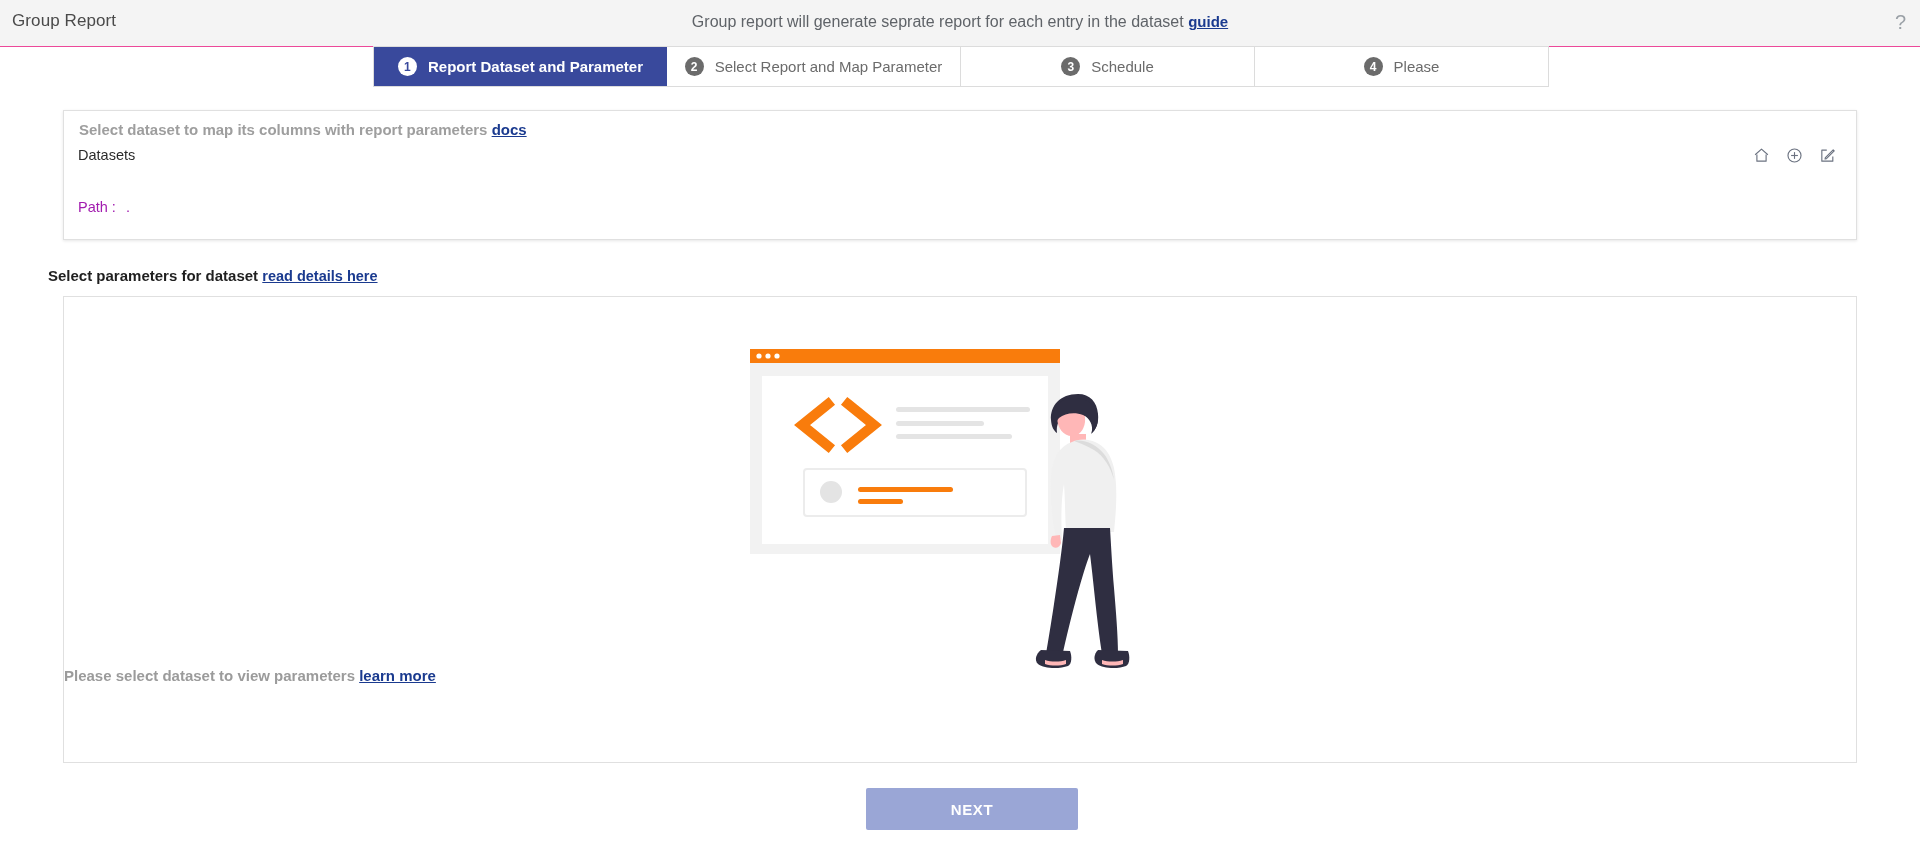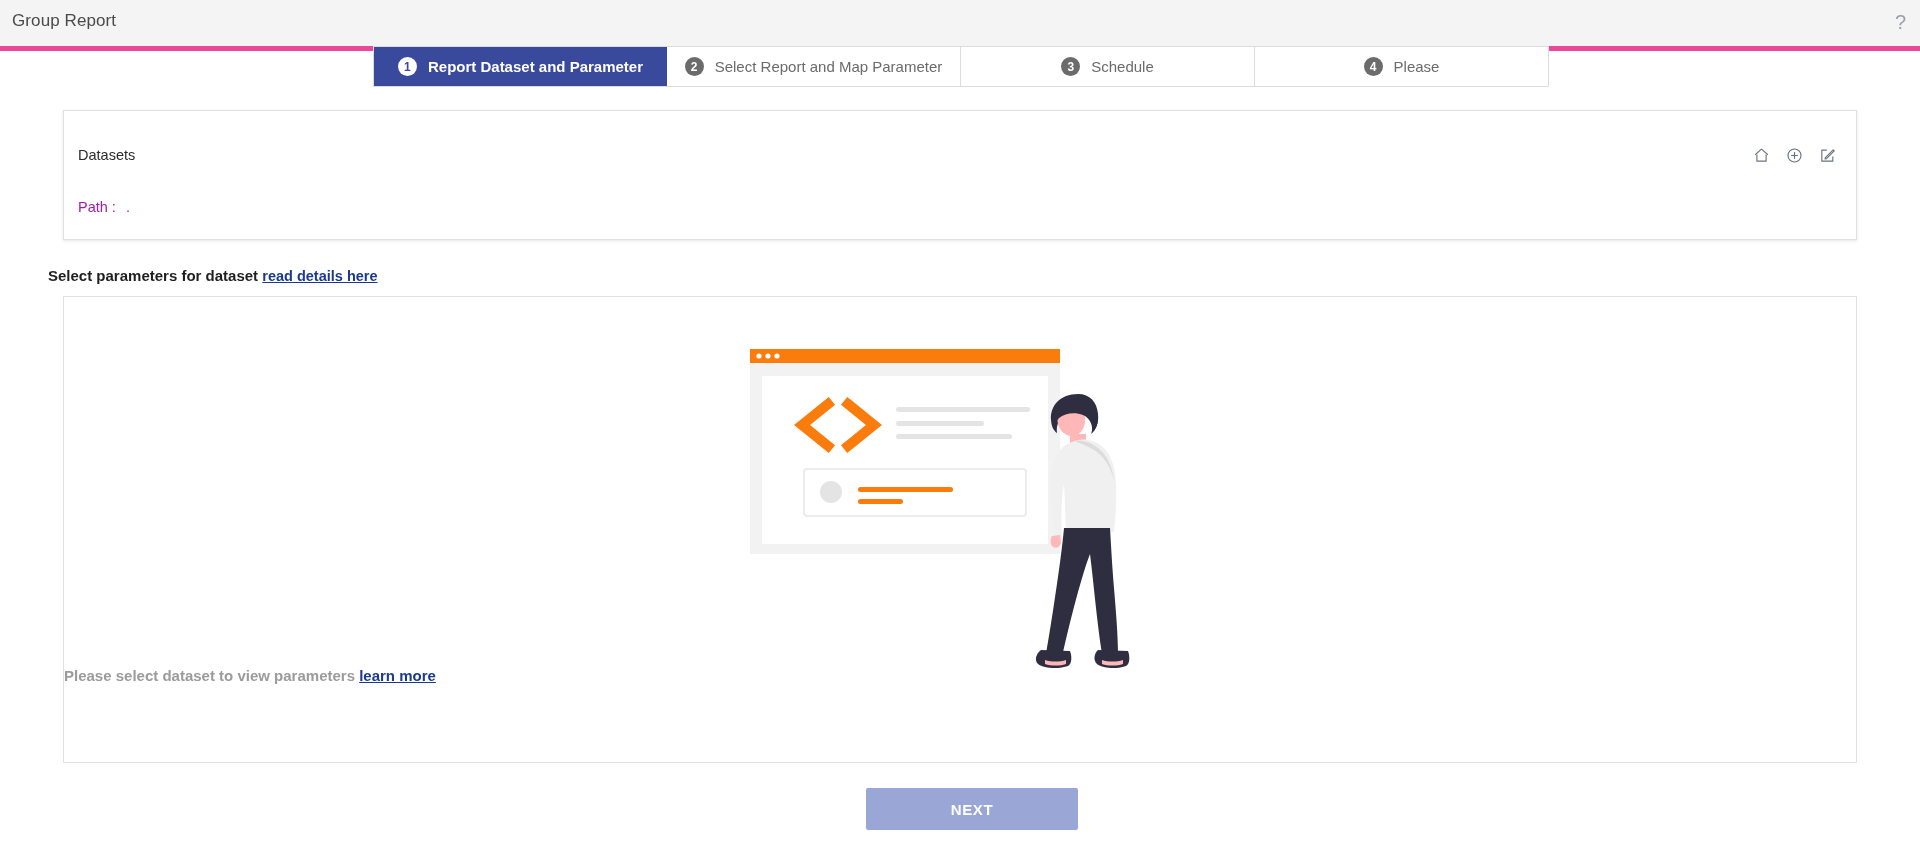--- a/index.html
+++ b/index.html
@@ -9,21 +9,21 @@
     font-family:"Liberation Sans", sans-serif;
     color:#3c4043;
     overflow:hidden;
     position:relative;
   }
 
   
   .topbar{
     position:absolute;top:0;left:0;width:1920px;height:46px;
     background:#f4f4f4;
-    border-bottom:5px solid #ec4899;
+    border-bottom:1px solid #ec4899;
     display:flex;align-items:center;
   }
   .topbar-title{
     position:absolute;left:12px;top:11px;
     font-size:17px;color:#4a4a4a;font-weight:400;
     letter-spacing:.1px;
   }
   .topbar-center{
     position:absolute;left:0;top:13px;width:1920px;
     text-align:center;font-size:16px;color:#5f6368;
@@ -150,20 +150,24 @@
     font-family:"Liberation Sans", sans-serif;
     font-size:15px;font-weight:bold;letter-spacing:.6px;
     border-radius:2px;cursor:pointer;
   }
 </style>
 </head>
 <body>
 
 <div class="topbar">
   <div class="topbar-title">Group Report</div>
+  <div class="topbar-center">
+    <span>Group report will generate seprate report for each entry in the dataset</span>
+    <a href="#">guide</a>
+  </div>
   <div class="help-icon">?</div>
 </div>
 
 <div class="stepper">
   <div class="step active">
     <span class="step-num">1</span>
     <span>Report Dataset and Parameter</span>
   </div>
   <div class="step">
     <span class="step-num">2</span>
@@ -173,20 +177,24 @@
     <span class="step-num">3</span>
     <span>Schedule</span>
   </div>
   <div class="step">
     <span class="step-num">4</span>
     <span>Please</span>
   </div>
 </div>
 
 <div class="dataset-card">
+  <div class="card-heading">
+    <span>Select dataset to map its columns with report parameters</span>
+    <a href="#">docs</a>
+  </div>
 
   <div class="datasets-label">Datasets</div>
 
 
   <div class="path-row">
     <span>Path :</span>
     <span style="padding-left:6px">.</span>
   </div>
 
   <div class="card-icons">

